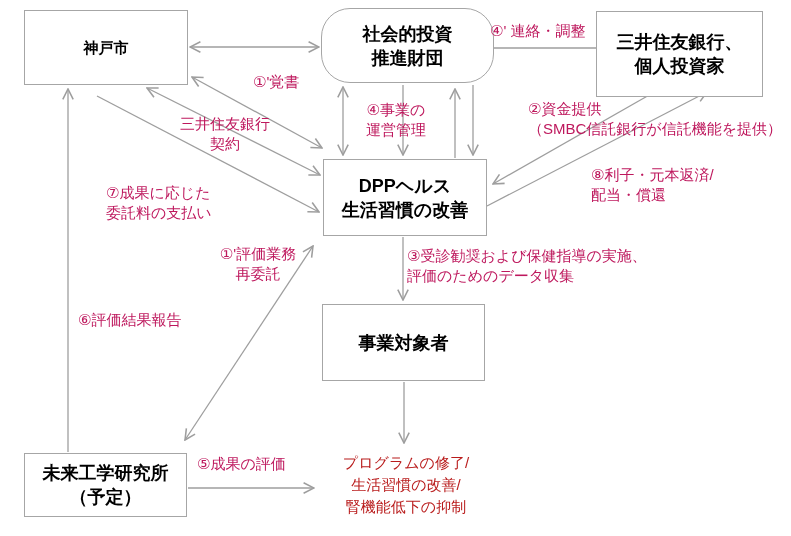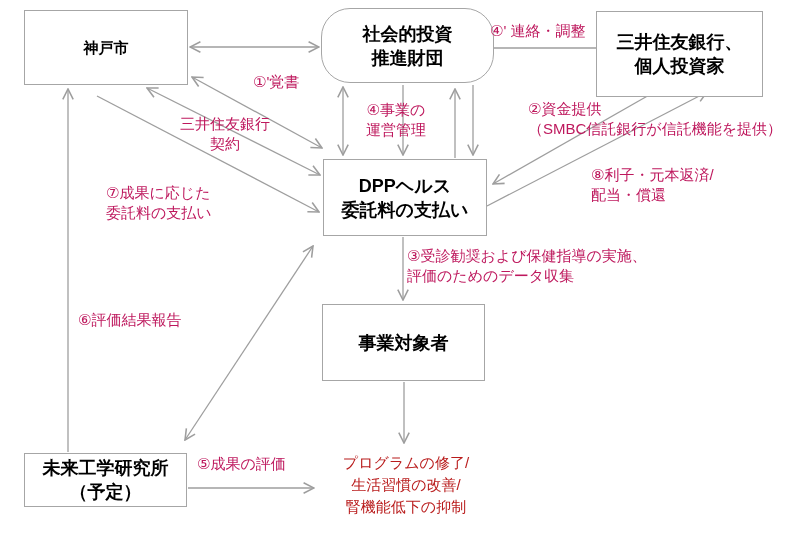--- a/index.html
+++ b/index.html
@@ -58,25 +58,25 @@
 
   <div class="node big" style="left:24px;top:10px;width:164px;height:75px;">神戸市</div>
 
   <div class="node" style="left:321px;top:8px;width:173px;height:75px;border-radius:29px;">社会的投資
 推進財団</div>
 
   <div class="node" style="left:596px;top:11px;width:167px;height:86px;">三井住友銀行、
 個人投資家</div>
 
   <div class="node" style="left:323px;top:159px;width:164px;height:77px;">DPPヘルス
-委託料の支払い</div>
+生活習慣の改善</div>
 
   <div class="node" style="left:322px;top:304px;width:163px;height:77px;">事業対象者</div>
 
-  <div class="node" style="left:24px;top:453px;width:163px;height:54px;">未来工学研究所
+  <div class="node" style="left:24px;top:453px;width:163px;height:64px;">未来工学研究所
 （予定）</div>
 
   <div class="elabel" style="left:253px;top:72px;">①'覚書</div>
 
   <div class="elabel center" style="left:170px;top:114px;width:110px;">三井住友銀行
 契約</div>
 
   <div class="elabel" style="left:106px;top:167px;margin-top:16px;">⑦成果に応じた
 委託料の支払い</div>
 
@@ -87,20 +87,22 @@
 
   <div class="elabel" style="left:484px;top:99px;margin-left:44px;">②資金提供
 （SMBC信託銀行が信託機能を提供）</div>
 
   <div class="elabel" style="left:591px;top:165px;">⑧利子・元本返済/
 配当・償還</div>
 
   <div class="elabel" style="left:407px;top:246px;">③受診勧奨および保健指導の実施、
 評価のためのデータ収集</div>
 
+  <div class="elabel center" style="left:206px;top:244px;width:104px;">①'評価業務
+再委託</div>
 
   <div class="elabel" style="left:78px;top:310px;">⑥評価結果報告</div>
 
   <div class="elabel" style="left:197px;top:454px;">⑤成果の評価</div>
 
   <div id="outcome-text">プログラムの修了/
 生活習慣の改善/
 腎機能低下の抑制</div>
 
 </div>

